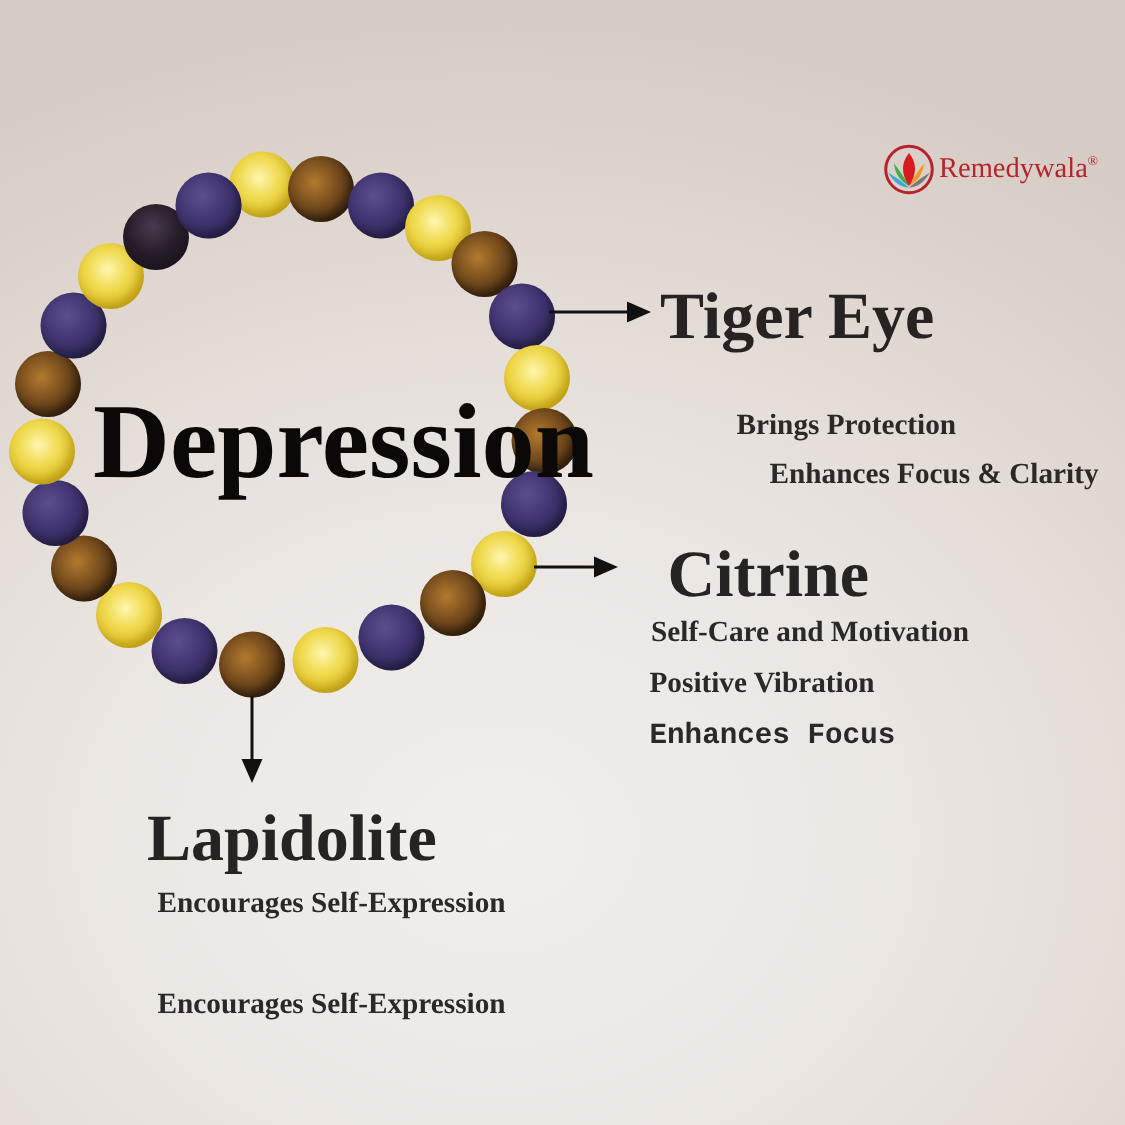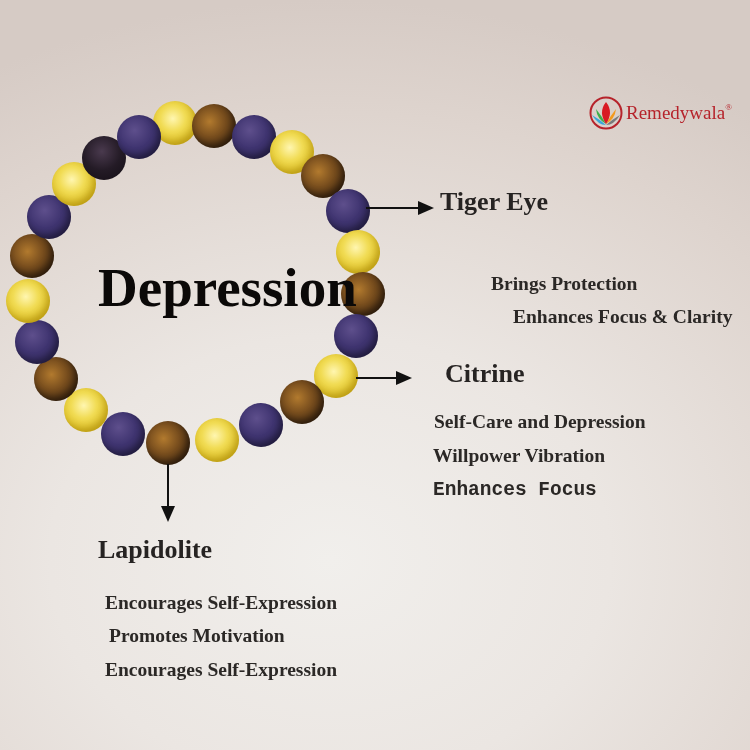--- a/index.html
+++ b/index.html
@@ -3,22 +3,22 @@
 <meta charset="utf-8">
 <style>
   html, body { margin:0; padding:0; }
   body { width:750px; height:750px; overflow:hidden; }
   #canvas {
     position:relative; width:750px; height:750px; overflow:hidden;
     background: radial-gradient(ellipse 700px 560px at 330px 560px, #f1efec 0%, #ebe6e2 40%, #ded4ce 80%, #d6cbc5 100%);
   }
   .serif { font-family: "Liberation Serif", "DejaVu Serif", serif; font-weight:bold; color:#262322; }
   .abs { position:absolute; white-space:nowrap; }
-  .main-title { font-size:55px; color:#0b0908; line-height:1;margin-left:36px; }
-  .stone-title { font-size:26px; line-height:1; }
+  .main-title { font-size:71px; color:#0b0908; line-height:1; }
+  .stone-title { font-size:44px; line-height:1; }
   .benefit { font-size:19.5px; line-height:1; color:#2b2826; }
   .bead { position:absolute; border-radius:50%; width:44px; height:44px; margin:-22px 0 0 -22px; }
   .bead.purple { background: radial-gradient(circle at 40% 35%, #5e4f8c 0%, #3f3470 45%, #2a2352 100%); box-shadow: inset -3px -4px 6px rgba(0,0,0,0.35); }
   .bead.yellow { background: radial-gradient(circle at 45% 40%, #fff6b0 0%, #f1dc55 35%, #dcbc1c 75%, #b99a12 100%); box-shadow: inset -3px -4px 6px rgba(120,90,0,0.3); }
   .bead.brown { background: radial-gradient(circle at 40% 40%, #b27a2e 0%, #7a4f1e 40%, #3d2510 85%, #2a190c 100%); box-shadow: inset -3px -4px 6px rgba(0,0,0,0.4); }
   .bead.dark { background: radial-gradient(circle at 45% 35%, #4a3a4e 0%, #241b26 50%, #130d14 100%); }
   .logo-text { font-family:"Liberation Serif","DejaVu Serif",serif; font-size:19px; color:#b6232b; font-weight:normal; }
   .logo-reg { font-size:9px; vertical-align:top; color:#b6232b; }
 </style>
 </head>
@@ -80,22 +80,21 @@
   <svg class="abs" style="left:160px; top:464px;" width="16" height="60" viewBox="0 0 16 60">
     <line x1="8" y1="0" x2="8" y2="46" stroke="#111" stroke-width="2"></line>
     <polygon points="1,42 15,42 8,58" fill="#111"></polygon>
   </svg>
 
   <div class="abs serif stone-title" style="left:440px; top:189px;">Tiger Eye</div>
   <div class="abs serif benefit" style="left:491px; top:274px;">Brings Protection</div>
   <div class="abs serif benefit" style="left:513px; top:307px;">Enhances Focus &amp; Clarity</div>
 
   <div class="abs serif stone-title" style="left:421px; top:361px;margin-left:24px;">Citrine</div>
-  <div class="abs serif benefit" style="left:434px; top:412px;">Self-Care and Depression</div>
-  <div class="abs serif benefit" style="left:433px; top:446px;">Willpower Vibration</div>
+  <div class="abs serif benefit" style="left:434px; top:412px;">Self-Care and Motivation</div>
+  <div class="abs serif benefit" style="left:433px; top:446px;">Positive Vibration</div>
   <div class="abs serif benefit" style="left:433px; top:481px;font-family:Liberation Mono, monospace;">Enhances Focus</div>
 
   <div class="abs serif stone-title" style="left:98px; top:537px;">Lapidolite</div>
   <div class="abs serif benefit" style="left:105px; top:593px;">Encourages Self-Expression</div>
-  <div class="abs serif benefit" style="left:109px; top:626px;">Promotes Motivation</div>
   <div class="abs serif benefit" style="left:105px; top:660px;">Encourages Self-Expression</div>
 
 </div>
 
 </body></html>

